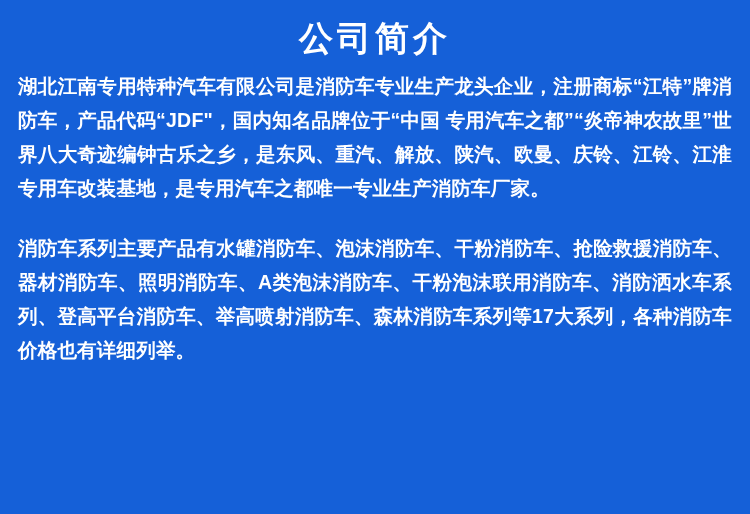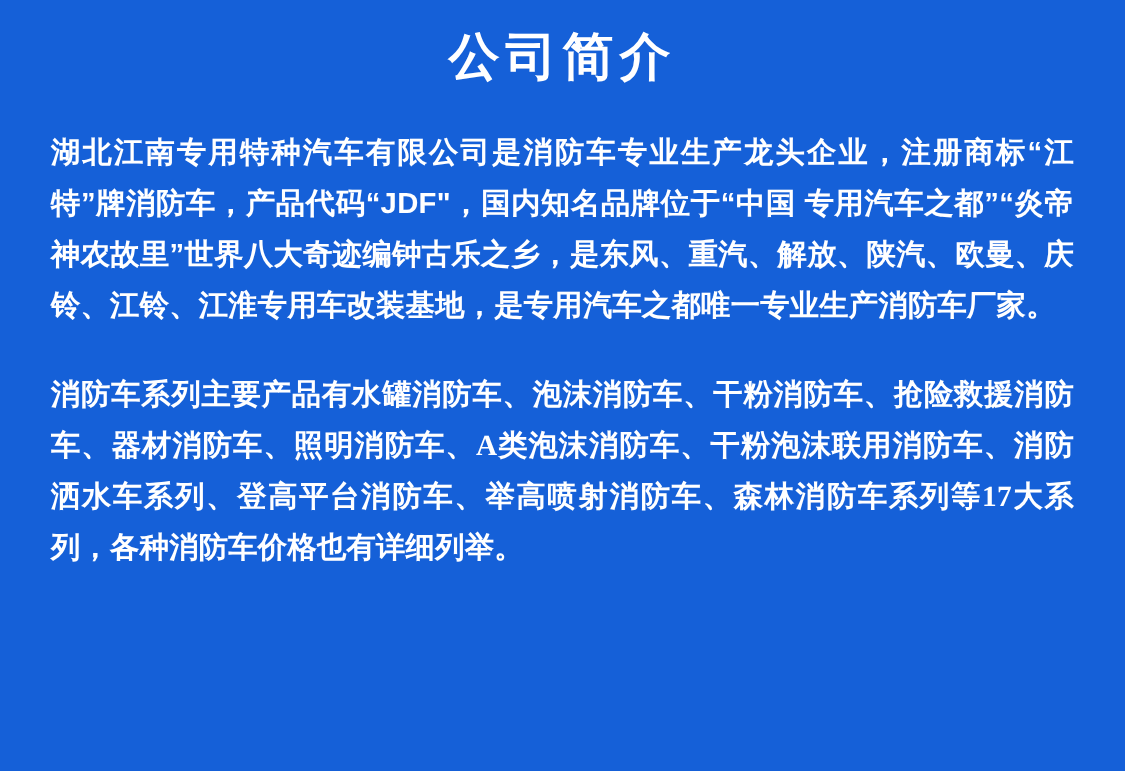--- a/index.html
+++ b/index.html
@@ -33,26 +33,25 @@
   }
   .body-text {
     color: #ffffff;
     font-size: 19.5px;
     font-weight: bold;
     line-height: 34px;
     text-align: justify;
     letter-spacing: 0.2px;
   }
   .para {
-    margin: 16px;
+    margin: 0;
     padding: 0;
   }
   .para + .para {
     margin-top: 26px;
-    font-family: Liberation Serif, serif;
   }
 </style>
 </head>
 <body>
 
 <div class="page">
   <div class="title">公司简介</div>
   <div class="body-text">
     <p class="para">湖北江南专用特种汽车有限公司是消防车专业生产龙头企业，注册商标“江特”牌消防车，产品代码“JDF"，国内知名品牌位于“中国
 专用汽车之都”“炎帝神农故里”世界八大奇迹编钟古乐之乡，是东风、重汽、解放、陕汽、欧曼、庆铃、江铃、江淮专用车改装基地，是专用汽车之都唯一专业生产消防车厂家。</p>

